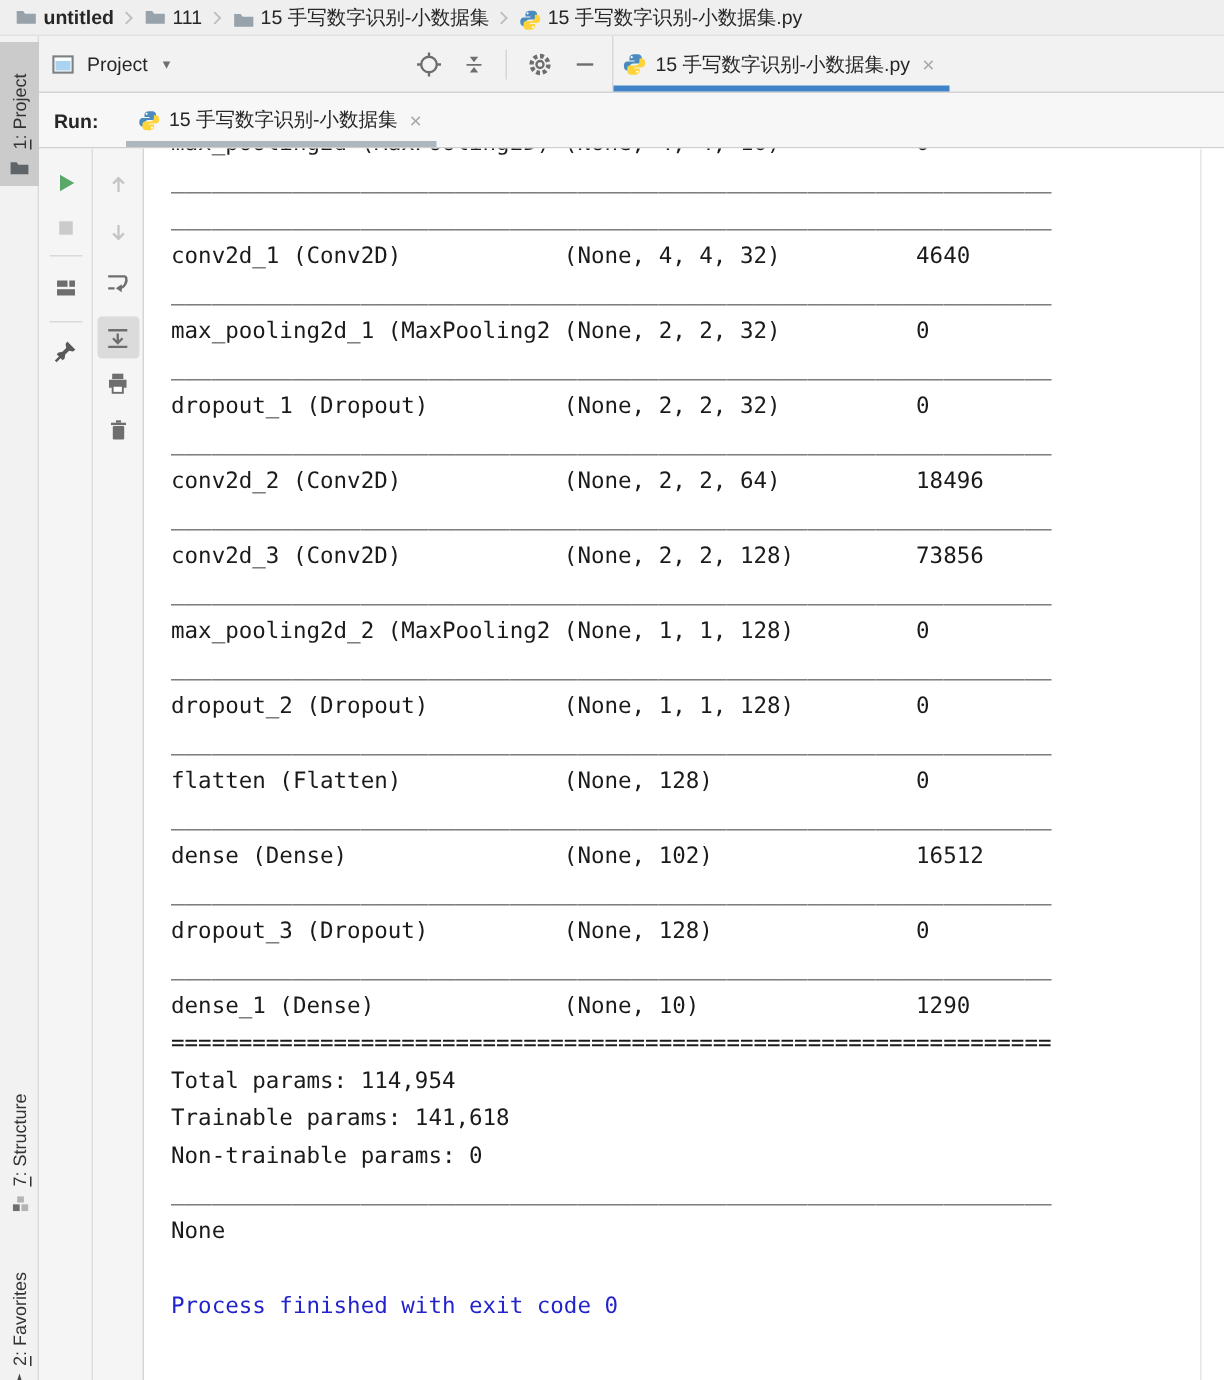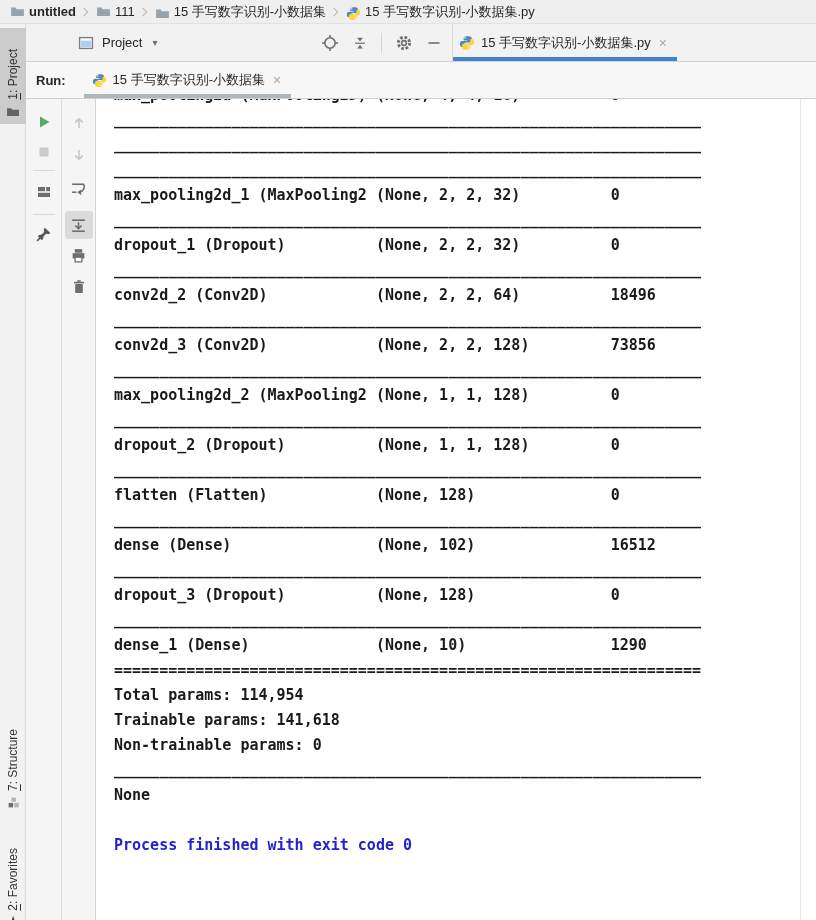--- a/index.html
+++ b/index.html
@@ -23,39 +23,39 @@
   .stripe-btn.active { background:#CBCBCB; }
   .vtext { writing-mode:vertical-rl; transform:rotate(180deg); font-size:12px; color:#333; white-space:nowrap; }
   .vtext .mn { text-decoration:underline; }
   .stripe-ic { margin-top:5px; margin-bottom:5px; line-height:0; }
   .star-g { font-size:17px; color:#4A4A4A; line-height:14px; }
 
   .content-col { flex:1; display:flex; flex-direction:column; min-width:0; }
 
   
   .header-row { height:38px; flex:0 0 38px; background:#F2F2F2; border-bottom:1px solid #D4D4D4; display:flex; }
-  .project-header { width:382px; flex:0 0 382px; display:flex; align-items:center; padding:0 10px 0 8px; gap:6px;margin-left:44px; }
+  .project-header { width:382px; flex:0 0 382px; display:flex; align-items:center; padding:0 10px 0 8px; gap:6px; }
   .ph-title { margin-left:2px; }
   .dd-arrow { font-size:10px; color:#6E6E6E; margin-left:4px; }
   .ph-icons { margin-left:auto; display:flex; align-items:center; gap:13px; }
   .vdiv { width:1px; height:20px; background:#D6D6D6; }
   .editor-tabs { flex:1; border-left:1px solid #D9D9D9; display:flex; align-items:stretch; }
   .editor-tab { position:relative; display:flex; align-items:center; gap:6px; padding:0 8px 0 6px; cursor:pointer; }
   .editor-tab .underline { position:absolute; left:0; right:0; bottom:0; height:4px; background:#4083C9; }
   .close-x { color:#A5A9AD; font-size:14px; line-height:14px; padding:0 2px; cursor:pointer; }
 
   
   .run-row { height:37px; flex:0 0 37px; background:#F7F7F7; border-bottom:1px solid #CFCFCF;
              display:flex; align-items:stretch; padding-left:10px; }
   .run-label { align-self:center; margin-right:18px;font-weight:bold; }
   .run-tab { position:relative; display:flex; align-items:center; gap:6px; padding:0 8px; cursor:pointer; }
   .run-tab .underline { position:absolute; left:0; right:0; bottom:0; height:4px; background:#AFB7BE; }
 
   
-  .console-row { flex:1; display:flex; min-height:0; background:#F5F5F5;font-weight:bold; }
+  .console-row { flex:1; display:flex; min-height:0; background:#F5F5F5; }
   .tcol { display:flex; flex-direction:column; align-items:center; }
   .tcol1 { width:36px; flex:0 0 36px; padding-top:15px; border-right:1px solid #DDDDDD; }
   .tcol2 { width:33px; flex:0 0 33px; padding-top:16px; }
   .tbtn { line-height:0; cursor:pointer; }
   .tcol1 .tbtn + .tbtn { margin-top:14px; }
   .hdiv { width:22px; height:1px; background:#D9D9D9; margin:10px 0 13px 0; }
   .hdiv2 { width:22px; height:1px; background:#D9D9D9; margin:14px 0 11px 0; }
   .g16 { margin-top:16px; } .g17 { margin-top:17px; } .g8 { margin-top:8px; } .g15 { margin-top:15px; } .g14 { margin-top:14px; }
   .sel-box { width:28px; height:28px; background:#DBDBDB; border-radius:3px; display:flex;
              align-items:center; justify-content:center; }
@@ -255,20 +255,21 @@
             <rect x="3" y="2.8" width="10" height="1.6" fill="#6E6E6E"></rect>
             <rect x="6.3" y="1.2" width="3.4" height="1.6" fill="#6E6E6E"></rect>
           </svg>
         </div>
 
         <div class="console">
           <span class="sb-line"></span>
         <div class="console-line clipped">max_pooling2d (MaxPooling2D) (None, 4, 4, 16)          0</div>
             <div class="console-line">_________________________________________________________________</div>
             <div class="console-line">_________________________________________________________________</div>
+            <div class="console-line">conv2d_1 (Conv2D)            (None, 4, 4, 32)          4640</div>
             <div class="console-line">_________________________________________________________________</div>
             <div class="console-line">max_pooling2d_1 (MaxPooling2 (None, 2, 2, 32)          0</div>
             <div class="console-line">_________________________________________________________________</div>
             <div class="console-line">dropout_1 (Dropout)          (None, 2, 2, 32)          0</div>
             <div class="console-line">_________________________________________________________________</div>
             <div class="console-line">conv2d_2 (Conv2D)            (None, 2, 2, 64)          18496</div>
             <div class="console-line">_________________________________________________________________</div>
             <div class="console-line">conv2d_3 (Conv2D)            (None, 2, 2, 128)         73856</div>
             <div class="console-line">_________________________________________________________________</div>
             <div class="console-line">max_pooling2d_2 (MaxPooling2 (None, 1, 1, 128)         0</div>

